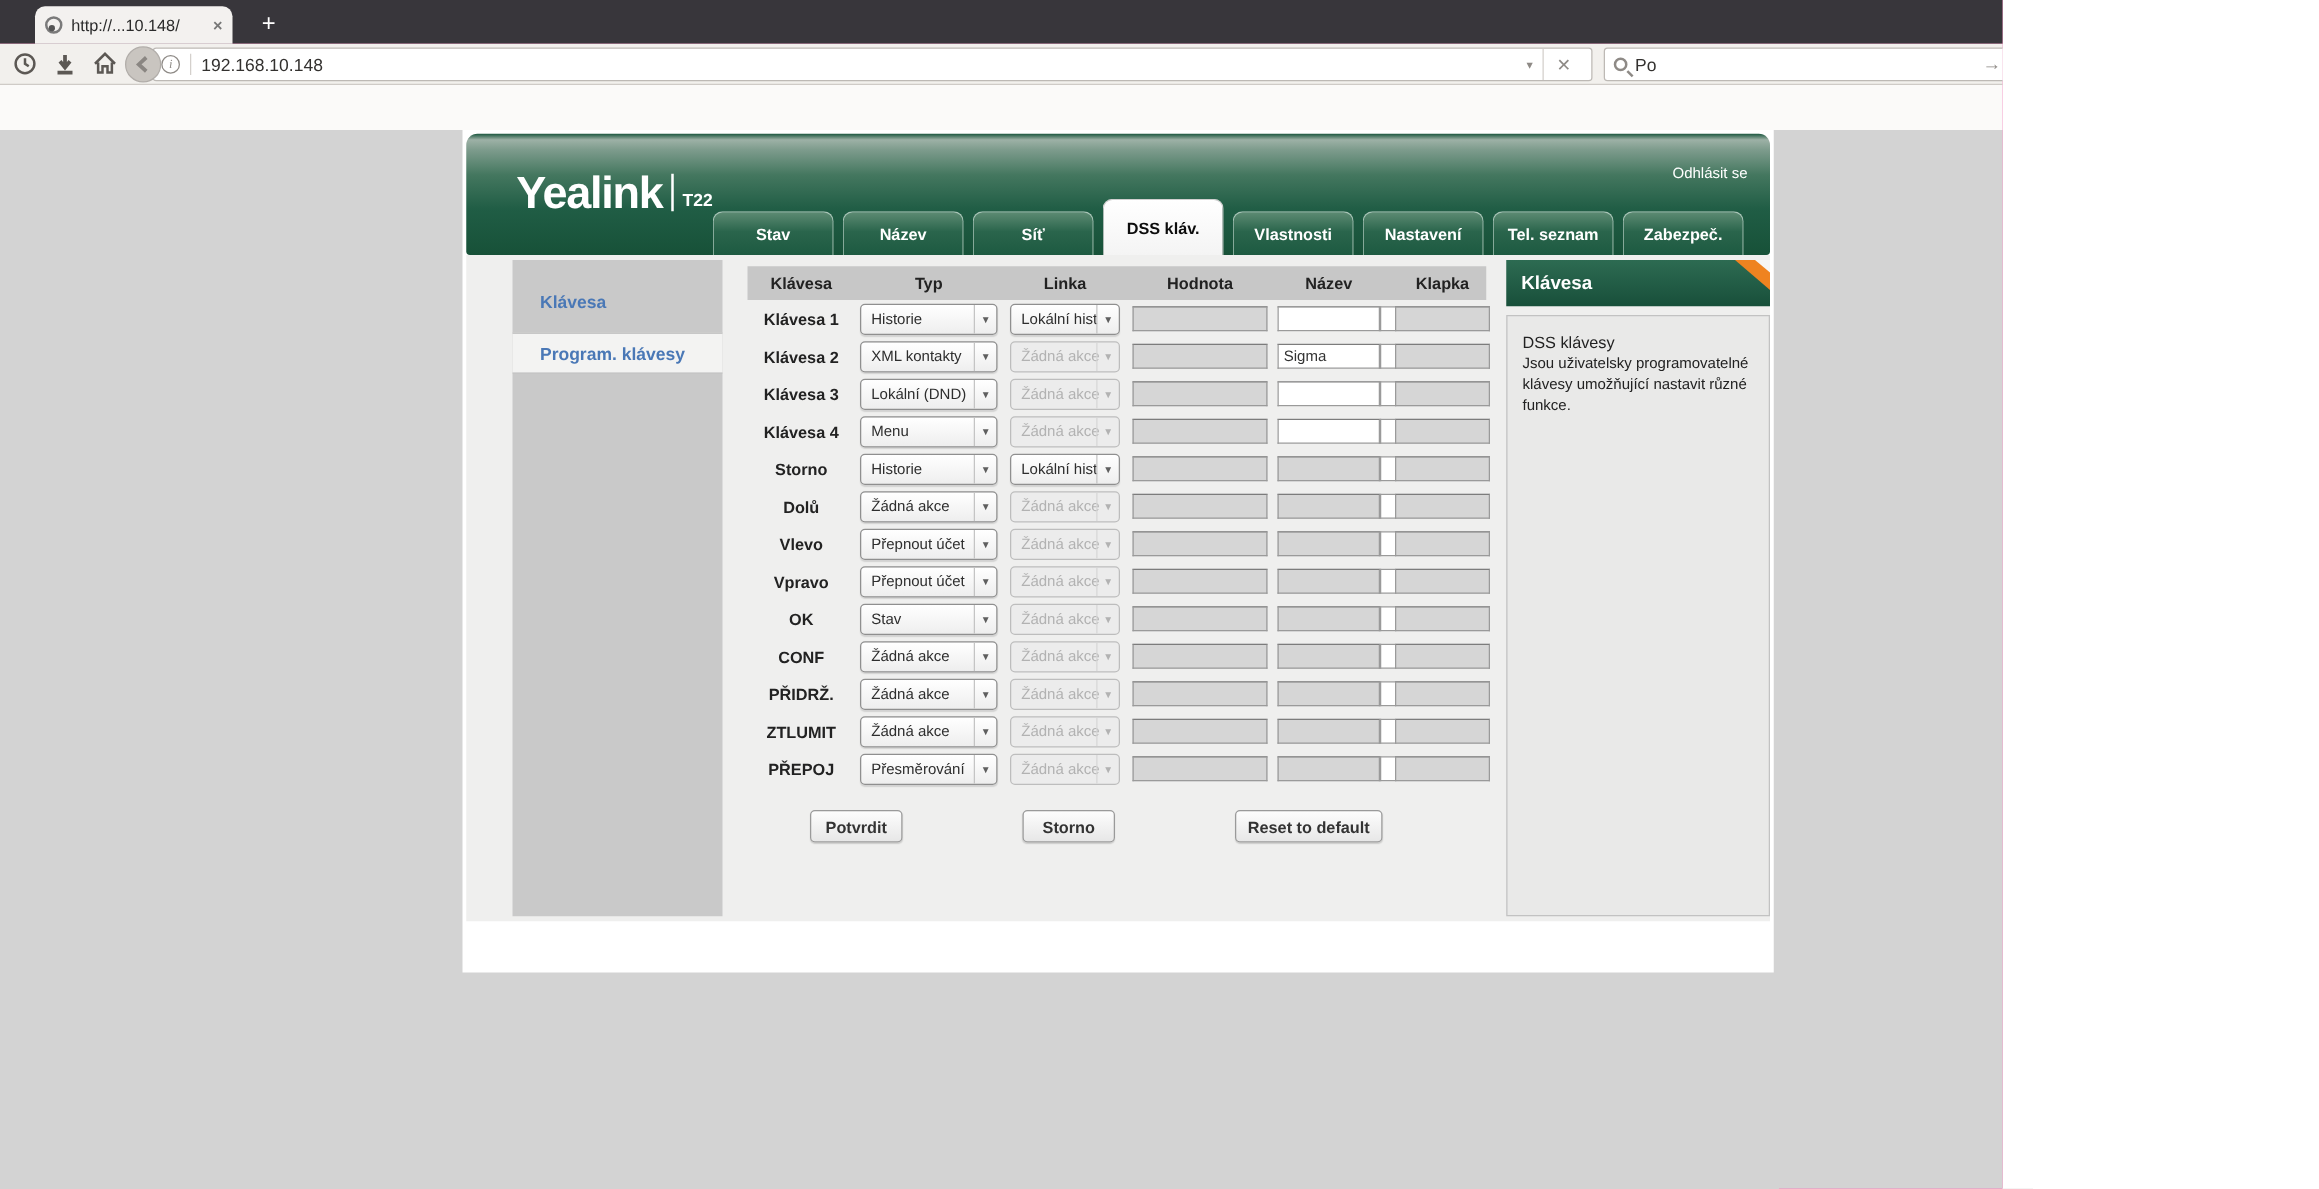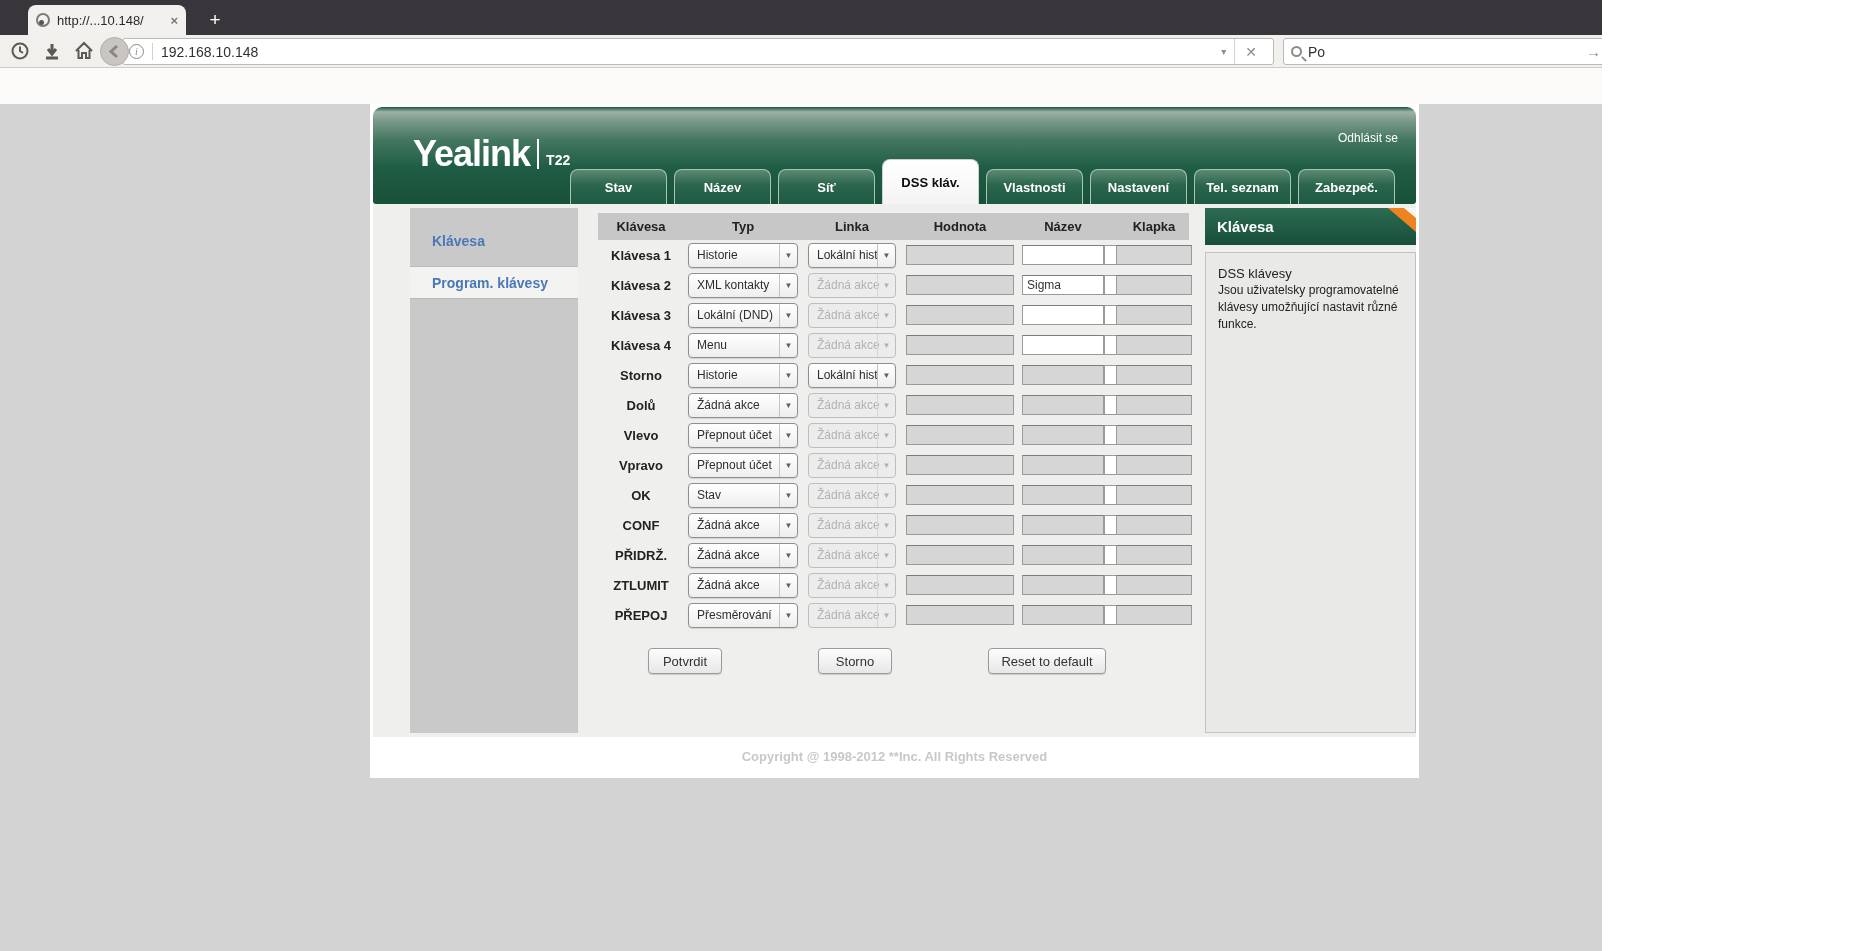--- a/index.html
+++ b/index.html
@@ -92,21 +92,21 @@
         display:flex; align-items:center; padding:0 20px 0 8px; font-size:12px; color:#2e2e2e; white-space:nowrap; overflow:hidden;
         box-shadow:0 1px 1px rgba(0,0,0,0.12); }
   .dd .arr { position:absolute; right:0; top:0; bottom:0; width:18px; border-left:1px solid #c4c4c4;
              display:flex; align-items:center; justify-content:center; font-size:8px; color:#5f5f5f; }
   .dd.disabled { background:#ececec; color:#b2b2b2; border-color:#bdbdbd; box-shadow:none; }
   .dd.disabled .arr { color:#b2b2b2; border-left-color:#d6d6d6; }
   .ti { height:20px; width:100%; border:1px solid #9a9a9a; border-top-color:#7c7c7c; background:#d6d6d6; font-size:12px;
         padding:0 4px; font-family:"Liberation Sans",sans-serif; color:#333; outline:none; }
   .ti.enabled { background:#fff; }
   .sliverbox { height:20px; width:12px; border:1px solid #9a9a9a; border-right:none; background:#fff; }
-  .btnrow { position:absolute; top:440px; left:0; width:591px; height:30px; }
+  .btnrow { position:absolute; top:440px; left:0; width:591px; height:30px;font-weight:bold; }
   .pbtn { position:absolute; top:0; height:26px; border:1px solid #9a9a9a; border-radius:4px;
           background:linear-gradient(180deg,#fdfdfd,#e7e7e7); font-size:13px; color:#333;
           display:flex; align-items:center; justify-content:center; box-shadow:0 1px 1px rgba(0,0,0,0.15); }
 
   
   .notepanel { position:absolute; left:832px; top:4px; width:211px; height:525px; }
   .notehead { position:relative; height:37px; background:linear-gradient(180deg,#2d6b52,#184f3a);
               display:flex; align-items:center; padding-left:12px; color:#fff; font-weight:bold; font-size:15px; }
   .notebody { position:absolute; left:0; top:44px; width:211px; height:481px; background:#e9e9e8; border:1px solid #c2c2c2;
               padding:12px 12px; font-size:12px; color:#222; line-height:17px; }
@@ -491,20 +491,19 @@
               <polygon points="16,0 28,0 28,10" fill="#f6f6f5"></polygon>
             </svg>
           </div>
           <div class="notebody">
             <div class="nh">DSS klávesy</div>
             <div>Jsou uživatelsky programovatelné klávesy umožňující nastavit různé funkce.</div>
           </div>
         </div>
       </div>
 
-      <div class="copyright">Copyright @ 1998-2012 **Inc. All Rights Reserved</div>
     </div>
   </div>
 
   <div class="vscroll">
       <div class="thumb"></div>
     </div>
 </div>
 
 </body></html>

